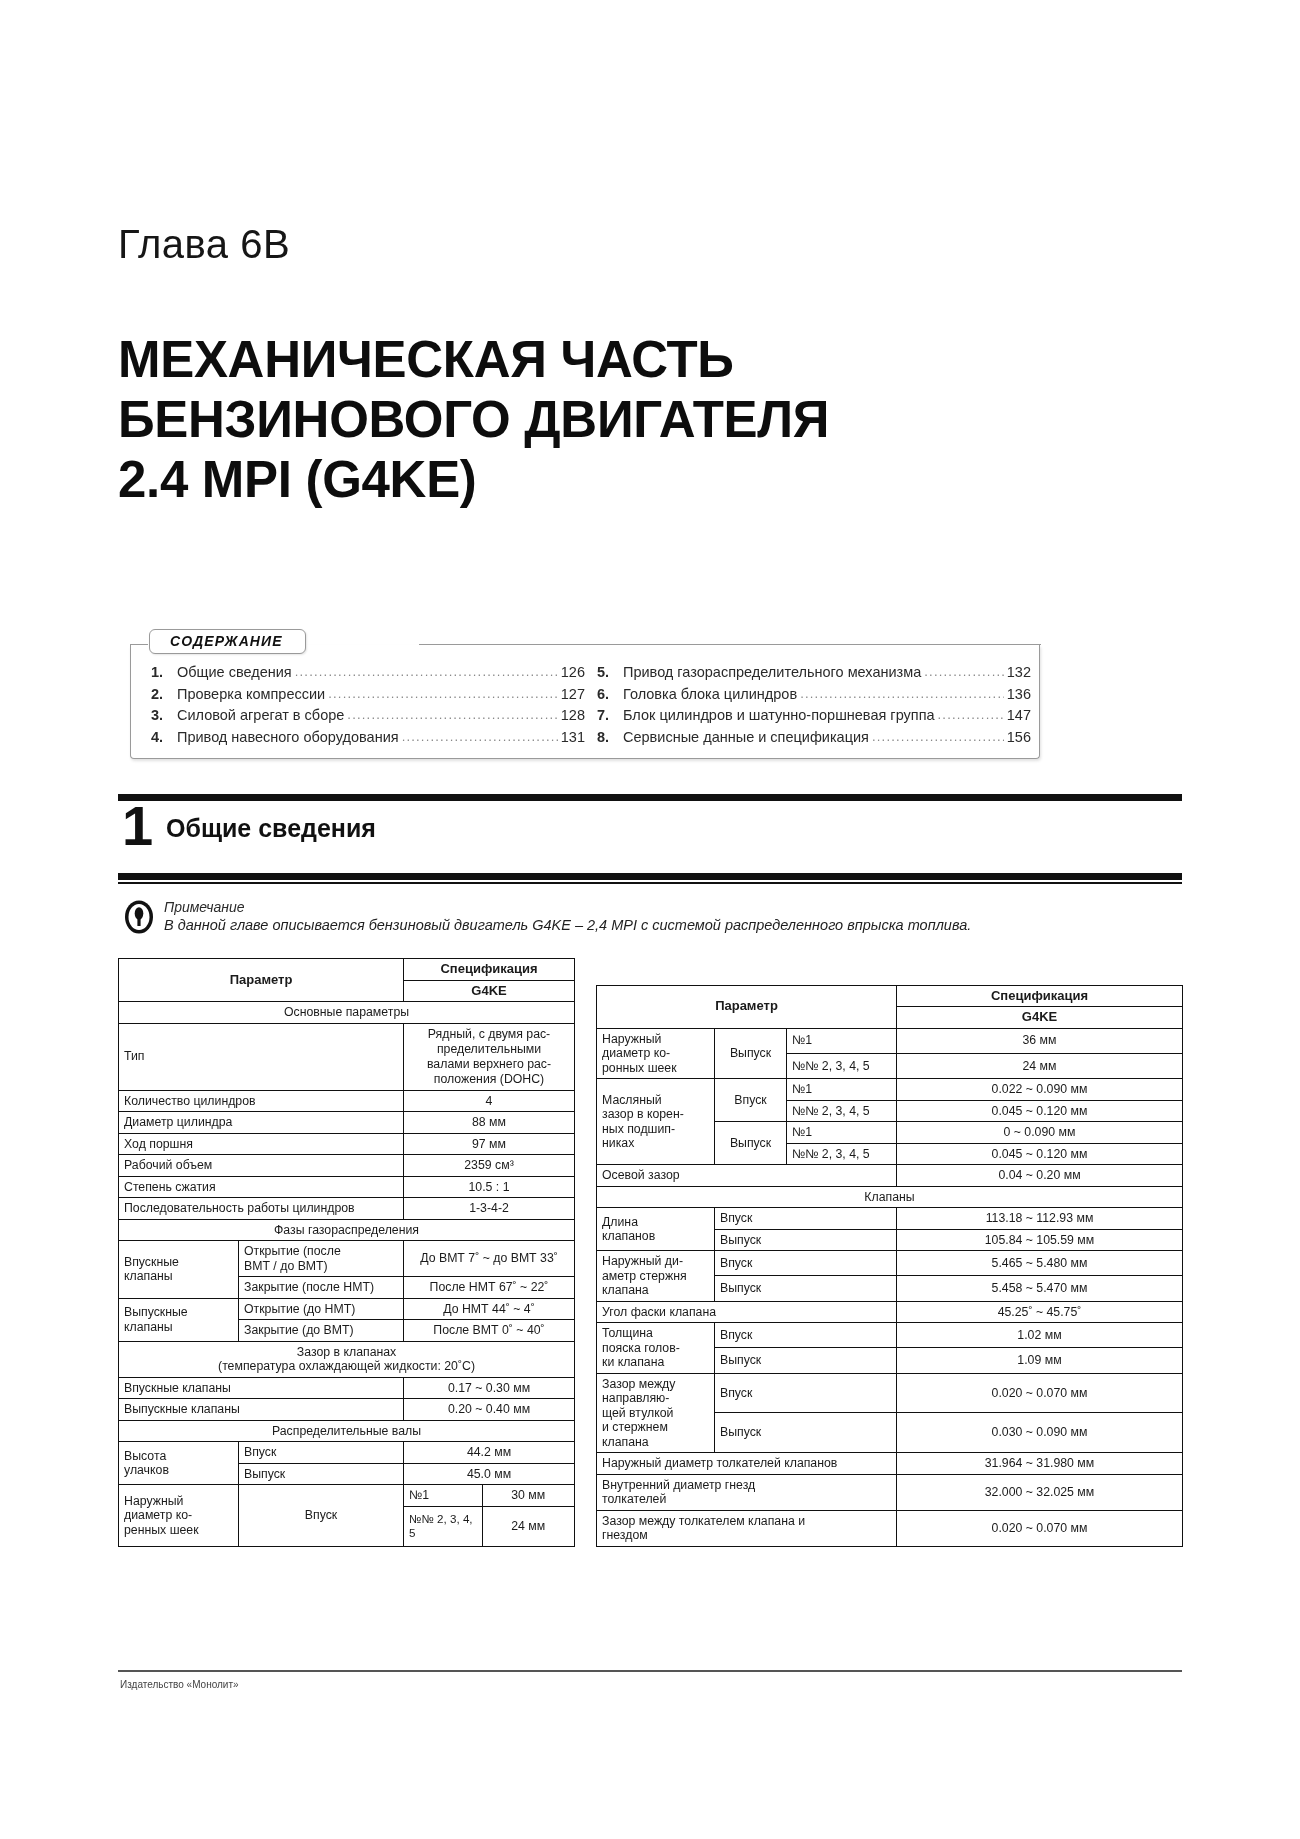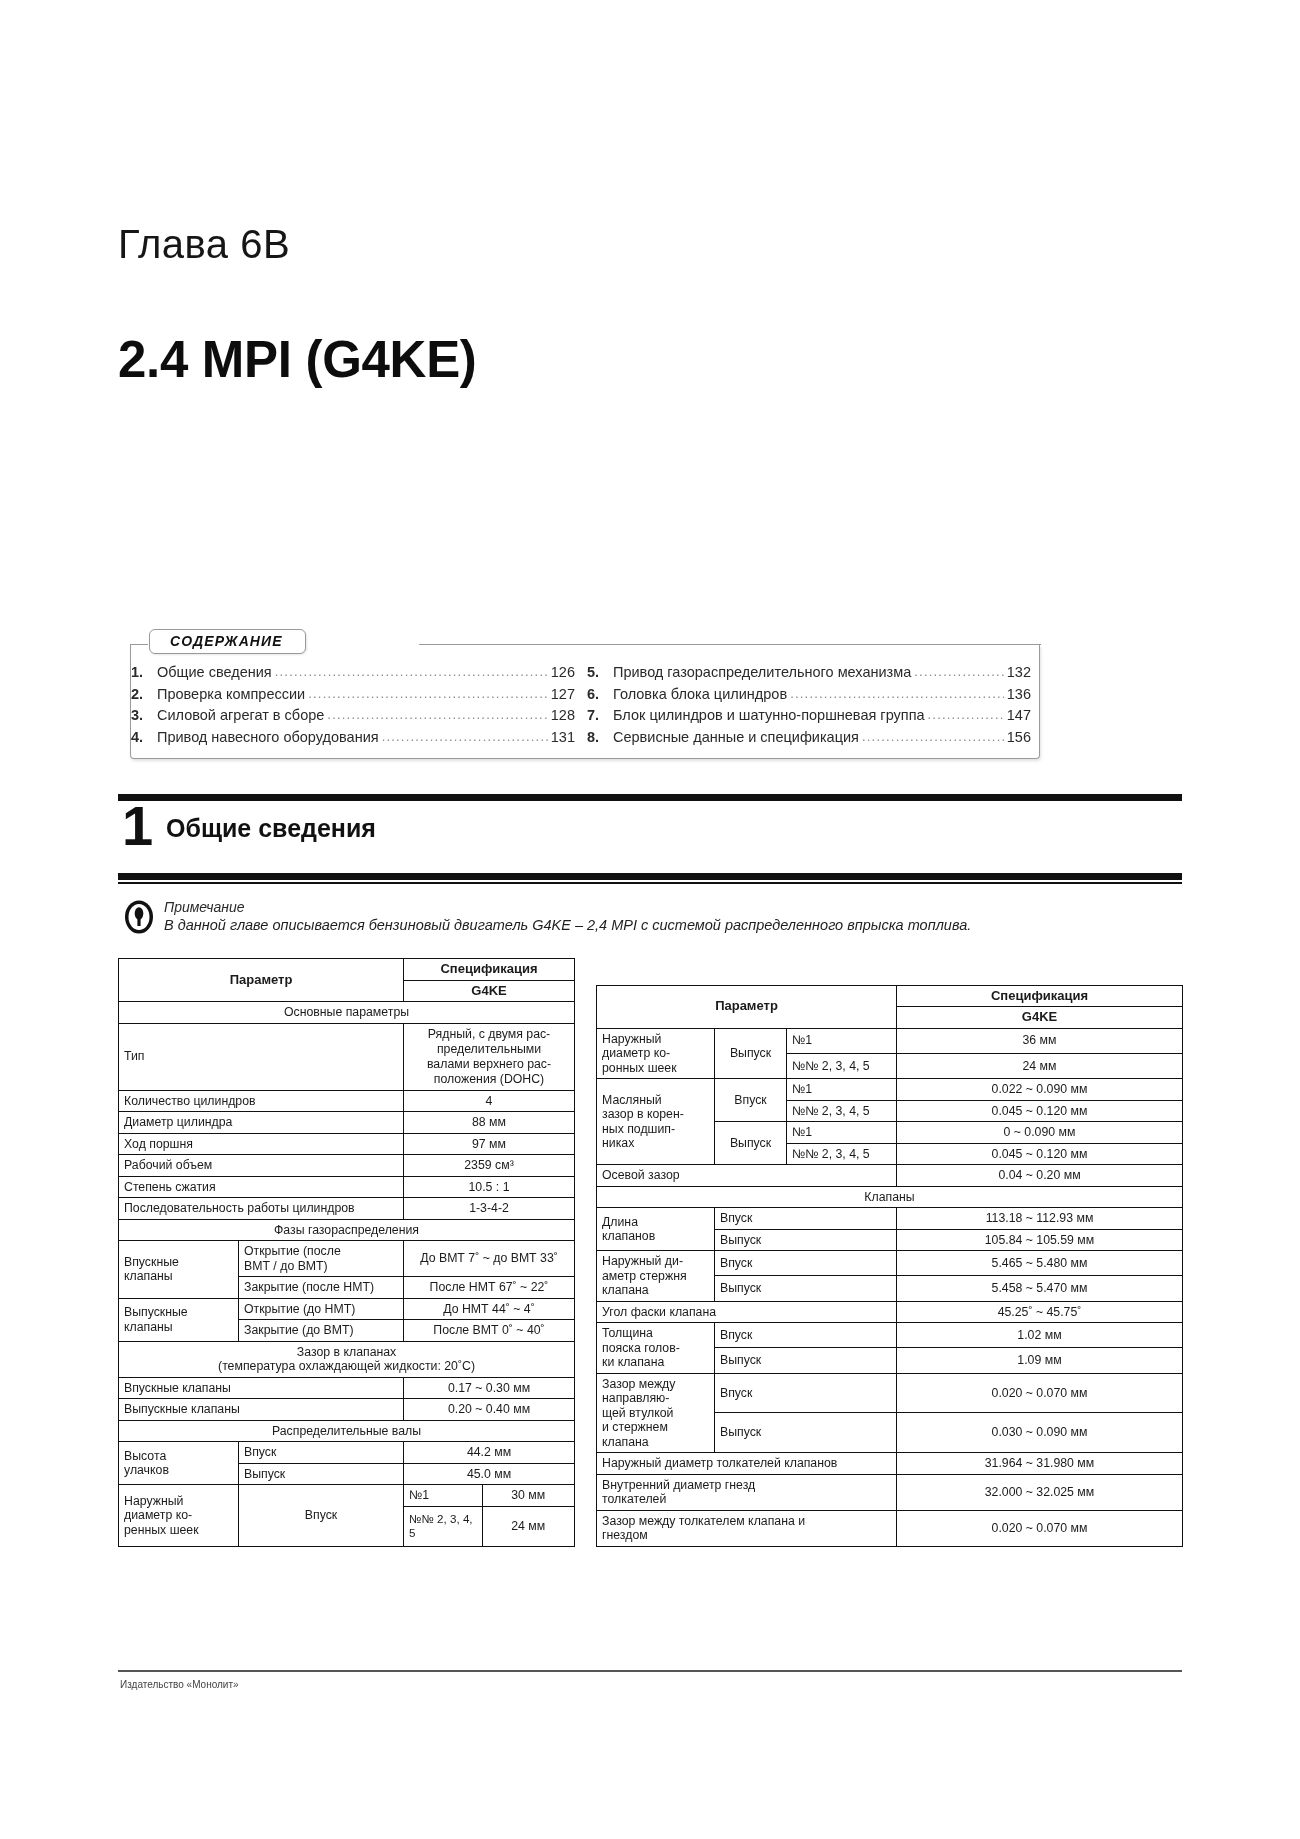--- a/index.html
+++ b/index.html
@@ -46,21 +46,21 @@
   
   .toc-wrap {
     position: absolute;
     left: 130px; top: 645px;
     width: 910px;
   }
   .toc-box {
     border: 1.5px solid #9a9a9a;
     border-top: none;
     border-radius: 0 0 4px 4px;
-    padding: 11px 8px 10px 0;
+    padding: 11px 8px 10px 20px;
     position: relative;
     box-shadow: 1px 2px 3px rgba(0,0,0,0.12);
   }
   .toc-box:before, .toc-box:after {
     content: "";
     position: absolute;
     top: -1.5px; height: 1.5px;
     background: #9a9a9a;
   }
   .toc-box:before { left: -1.5px; width: 18px; }
@@ -243,20 +243,22 @@
   }
 </style>
 </head>
 <body>
 
 <div class="page">
 
   <div class="chapter-label">Глава 6B</div>
 
   <div class="main-title">
+    <span class="ln">МЕХАНИЧЕСКАЯ ЧАСТЬ</span>
+    <span class="ln">БЕНЗИНОВОГО ДВИГАТЕЛЯ</span>
     <span class="ln">2.4 MPI (G4KE)</span>
   </div>
 
   <div class="toc-wrap">
     <div class="toc-box">
       <div class="toc-tab">СОДЕРЖАНИЕ</div>
       <div class="toc-cols">
         <div class="toc-col">
           <div class="toc-row">
             <span class="toc-num">1.</span>

